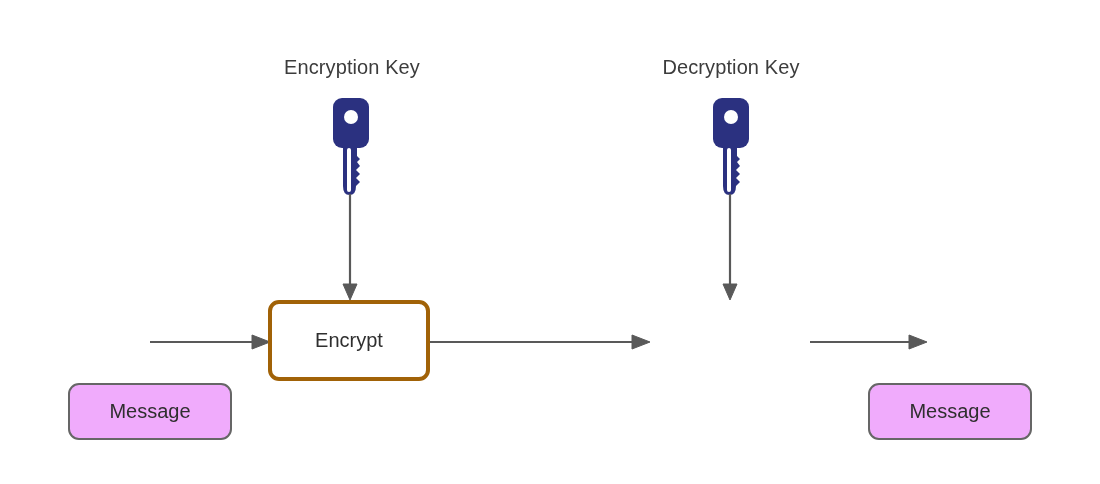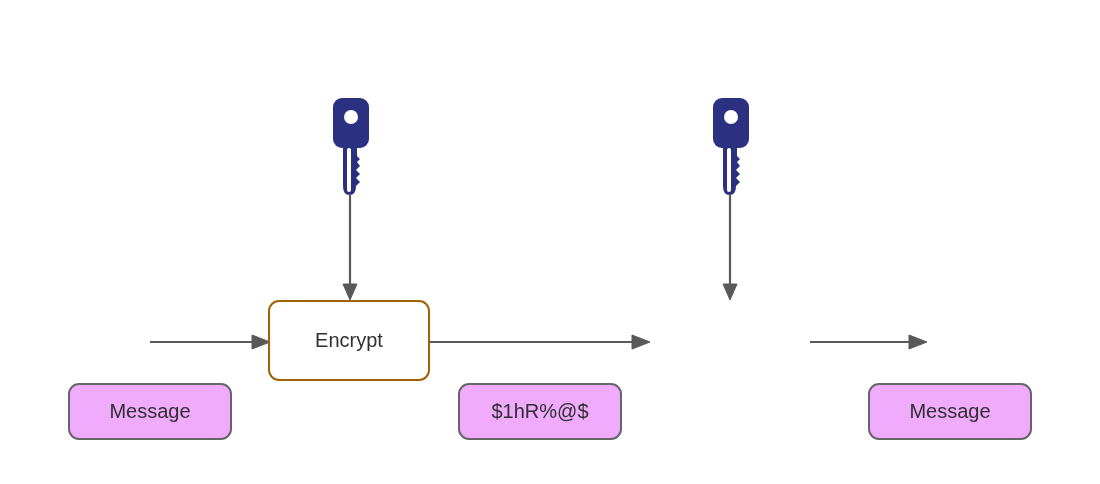--- a/index.html
+++ b/index.html
@@ -27,21 +27,21 @@
     letter-spacing: 0.1px;
   }
   .key-icon {
     position: absolute;
     width: 44px;
     height: 104px;
   }
   .proc-box {
     position: absolute;
     box-sizing: border-box;
-    border: 2px solid #a16207;
+    border: 4px solid #a16207;
     border-radius: 11px;
     background: #ffffff;
     display: flex;
     align-items: center;
     justify-content: center;
     font-size: 20px;
     color: #2f2f2f;
   }
   .data-box {
     position: absolute;
@@ -66,33 +66,35 @@
   }
   .conn line {
     stroke-width: 2.2;
   }
 </style>
 </head>
 <body>
 
 <div id="canvas">
 
+  <div class="key-label" style="left:277px; top:56px; width:150px;">Encryption Key</div>
 
   <div class="key-icon" style="left:327px; top:96px;">
     <svg viewBox="0 0 44 104" width="44" height="104" xmlns="http://www.w3.org/2000/svg">
       <g fill="#2b3180">
         <rect x="6" y="2" width="36" height="50" rx="9" ry="9"></rect>
         <path d="M16 50 L30 50 L30 60 L33 63 L30 66 L33 70 L29 74 L33 78 L29 82 L33 86 L29 90
                  Q29 99 22.5 99 Q16 99 16 90 Z"></path>
       </g>
       <circle cx="24" cy="21" r="7" fill="#ffffff"></circle>
       <rect x="20" y="52" width="4" height="44" rx="2" ry="2" fill="#ffffff"></rect>
     </svg>
   </div>
 
+  <div class="key-label" style="left:653px; top:56px; width:156px;">Decryption Key</div>
 
   <div class="key-icon" style="left:707px; top:96px;">
     <svg viewBox="0 0 44 104" width="44" height="104" xmlns="http://www.w3.org/2000/svg">
       <g fill="#2b3180">
         <rect x="6" y="2" width="36" height="50" rx="9" ry="9"></rect>
         <path d="M16 50 L30 50 L30 60 L33 63 L30 66 L33 70 L29 74 L33 78 L29 82 L33 86 L29 90
                  Q29 99 22.5 99 Q16 99 16 90 Z"></path>
       </g>
       <circle cx="24" cy="21" r="7" fill="#ffffff"></circle>
       <rect x="20" y="52" width="4" height="44" rx="2" ry="2" fill="#ffffff"></rect>
@@ -126,21 +128,18 @@
 
   <svg class="conn" style="left:810px; top:331px;" width="120" height="22">
     <line x1="0" y1="11" x2="100" y2="11"></line>
     <polygon points="117,11 99,4 99,18"></polygon>
   </svg>
 
   <div class="data-box" style="left:68px; top:383px; width:164px; height:57px;">
     <span>Message</span>
   </div>
 
-  <div class="data-box" style="left:458px; top:383px; width:164px; height:57px;">
-    <span>$1hR%@$</span>
-  </div>
 
   <div class="data-box" style="left:868px; top:383px; width:164px; height:57px;">
     <span>Message</span>
   </div>
 
 </div>
 
 </body></html>

